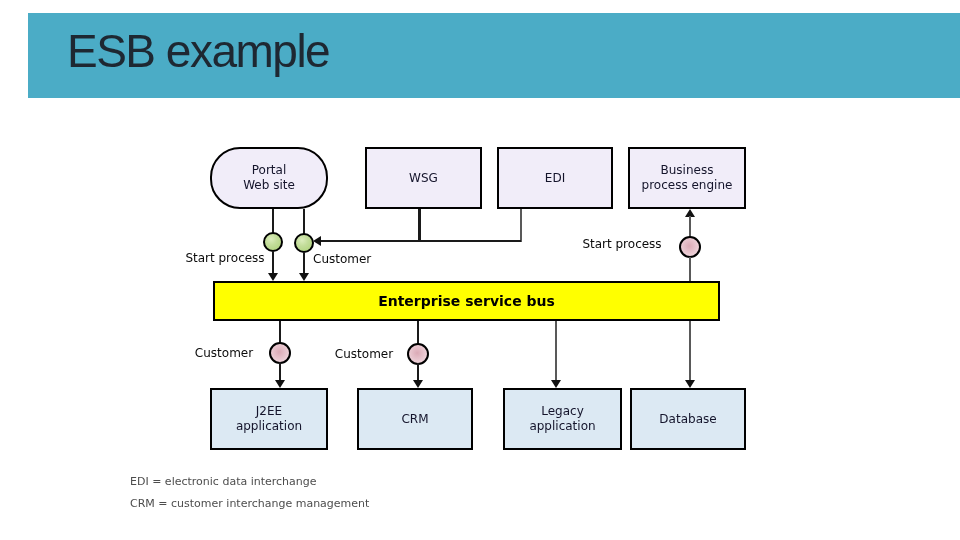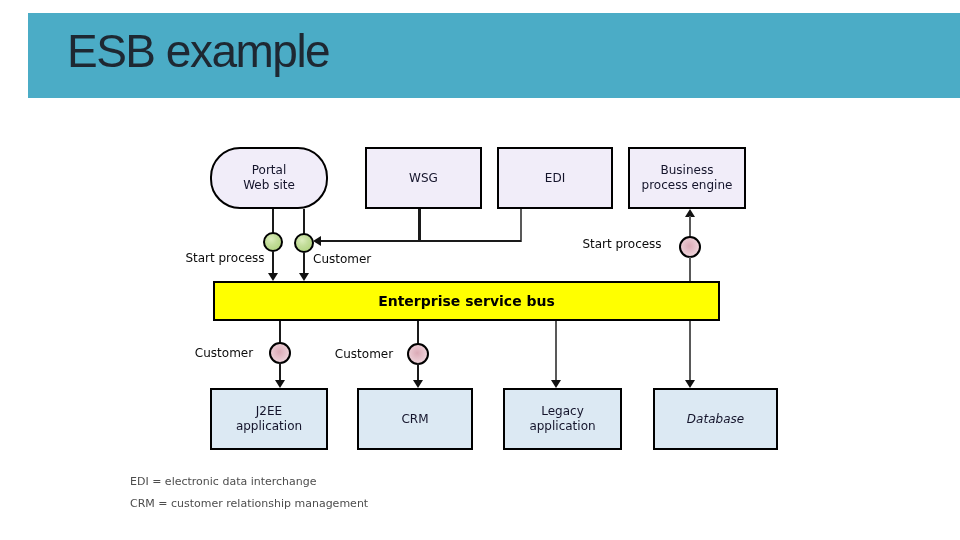--- a/index.html
+++ b/index.html
@@ -18,21 +18,21 @@
   .box span{display:block;}
   .top-box{background:#F1EDF9;top:147px;height:62px;}
   .bot-box{background:#DCE9F3;top:388px;height:62px;}
   #node-portal{left:210px;width:118px;border-radius:30px;}
   #node-wsg{left:357px;width:117px;margin-left:8px;}
   #node-edi{left:497px;width:116px;}
   #node-bpe{left:628px;width:118px;}
   #node-j2ee{left:210px;width:118px;}
   #node-crm{left:357px;width:116px;}
   #node-legacy{left:503px;width:119px;}
-  #node-database{left:653px;width:125px;font-style:italic;}
+  #node-database{left:630px;width:116px;}
 
   
   #bus{position:absolute;left:213px;top:281px;width:507px;height:40px;box-sizing:border-box;
        background:#FFFF00;border:2px solid #000;display:flex;align-items:center;justify-content:center;}
   #bus span{font-weight:bold;font-size:14px;color:#000;}
 
   
   .vline{position:absolute;width:2px;background:#1a1a1a;}
   .vline.thick{width:3px;}
   .vline.gray{background:#595959;}
@@ -134,16 +134,16 @@
   </div>
 
   <div class="lbl r" style="left:181px;top:251px;width:88px;">Start process</div>
   <div class="lbl" style="left:313px;top:252px;">Customer</div>
   <div class="lbl r" style="left:577px;top:237px;width:90px;">Start process</div>
   <div class="lbl r" style="left:191px;top:346px;width:66px;">Customer</div>
   <div class="lbl r" style="left:331px;top:347px;width:66px;">Customer</div>
 
   <div id="legend">
     <div>EDI = electronic data interchange</div>
-    <div>CRM = customer relationship management</div>
+    <div>CRM = customer interchange management</div>
   </div>
 
 </div>
 
 </body></html>

